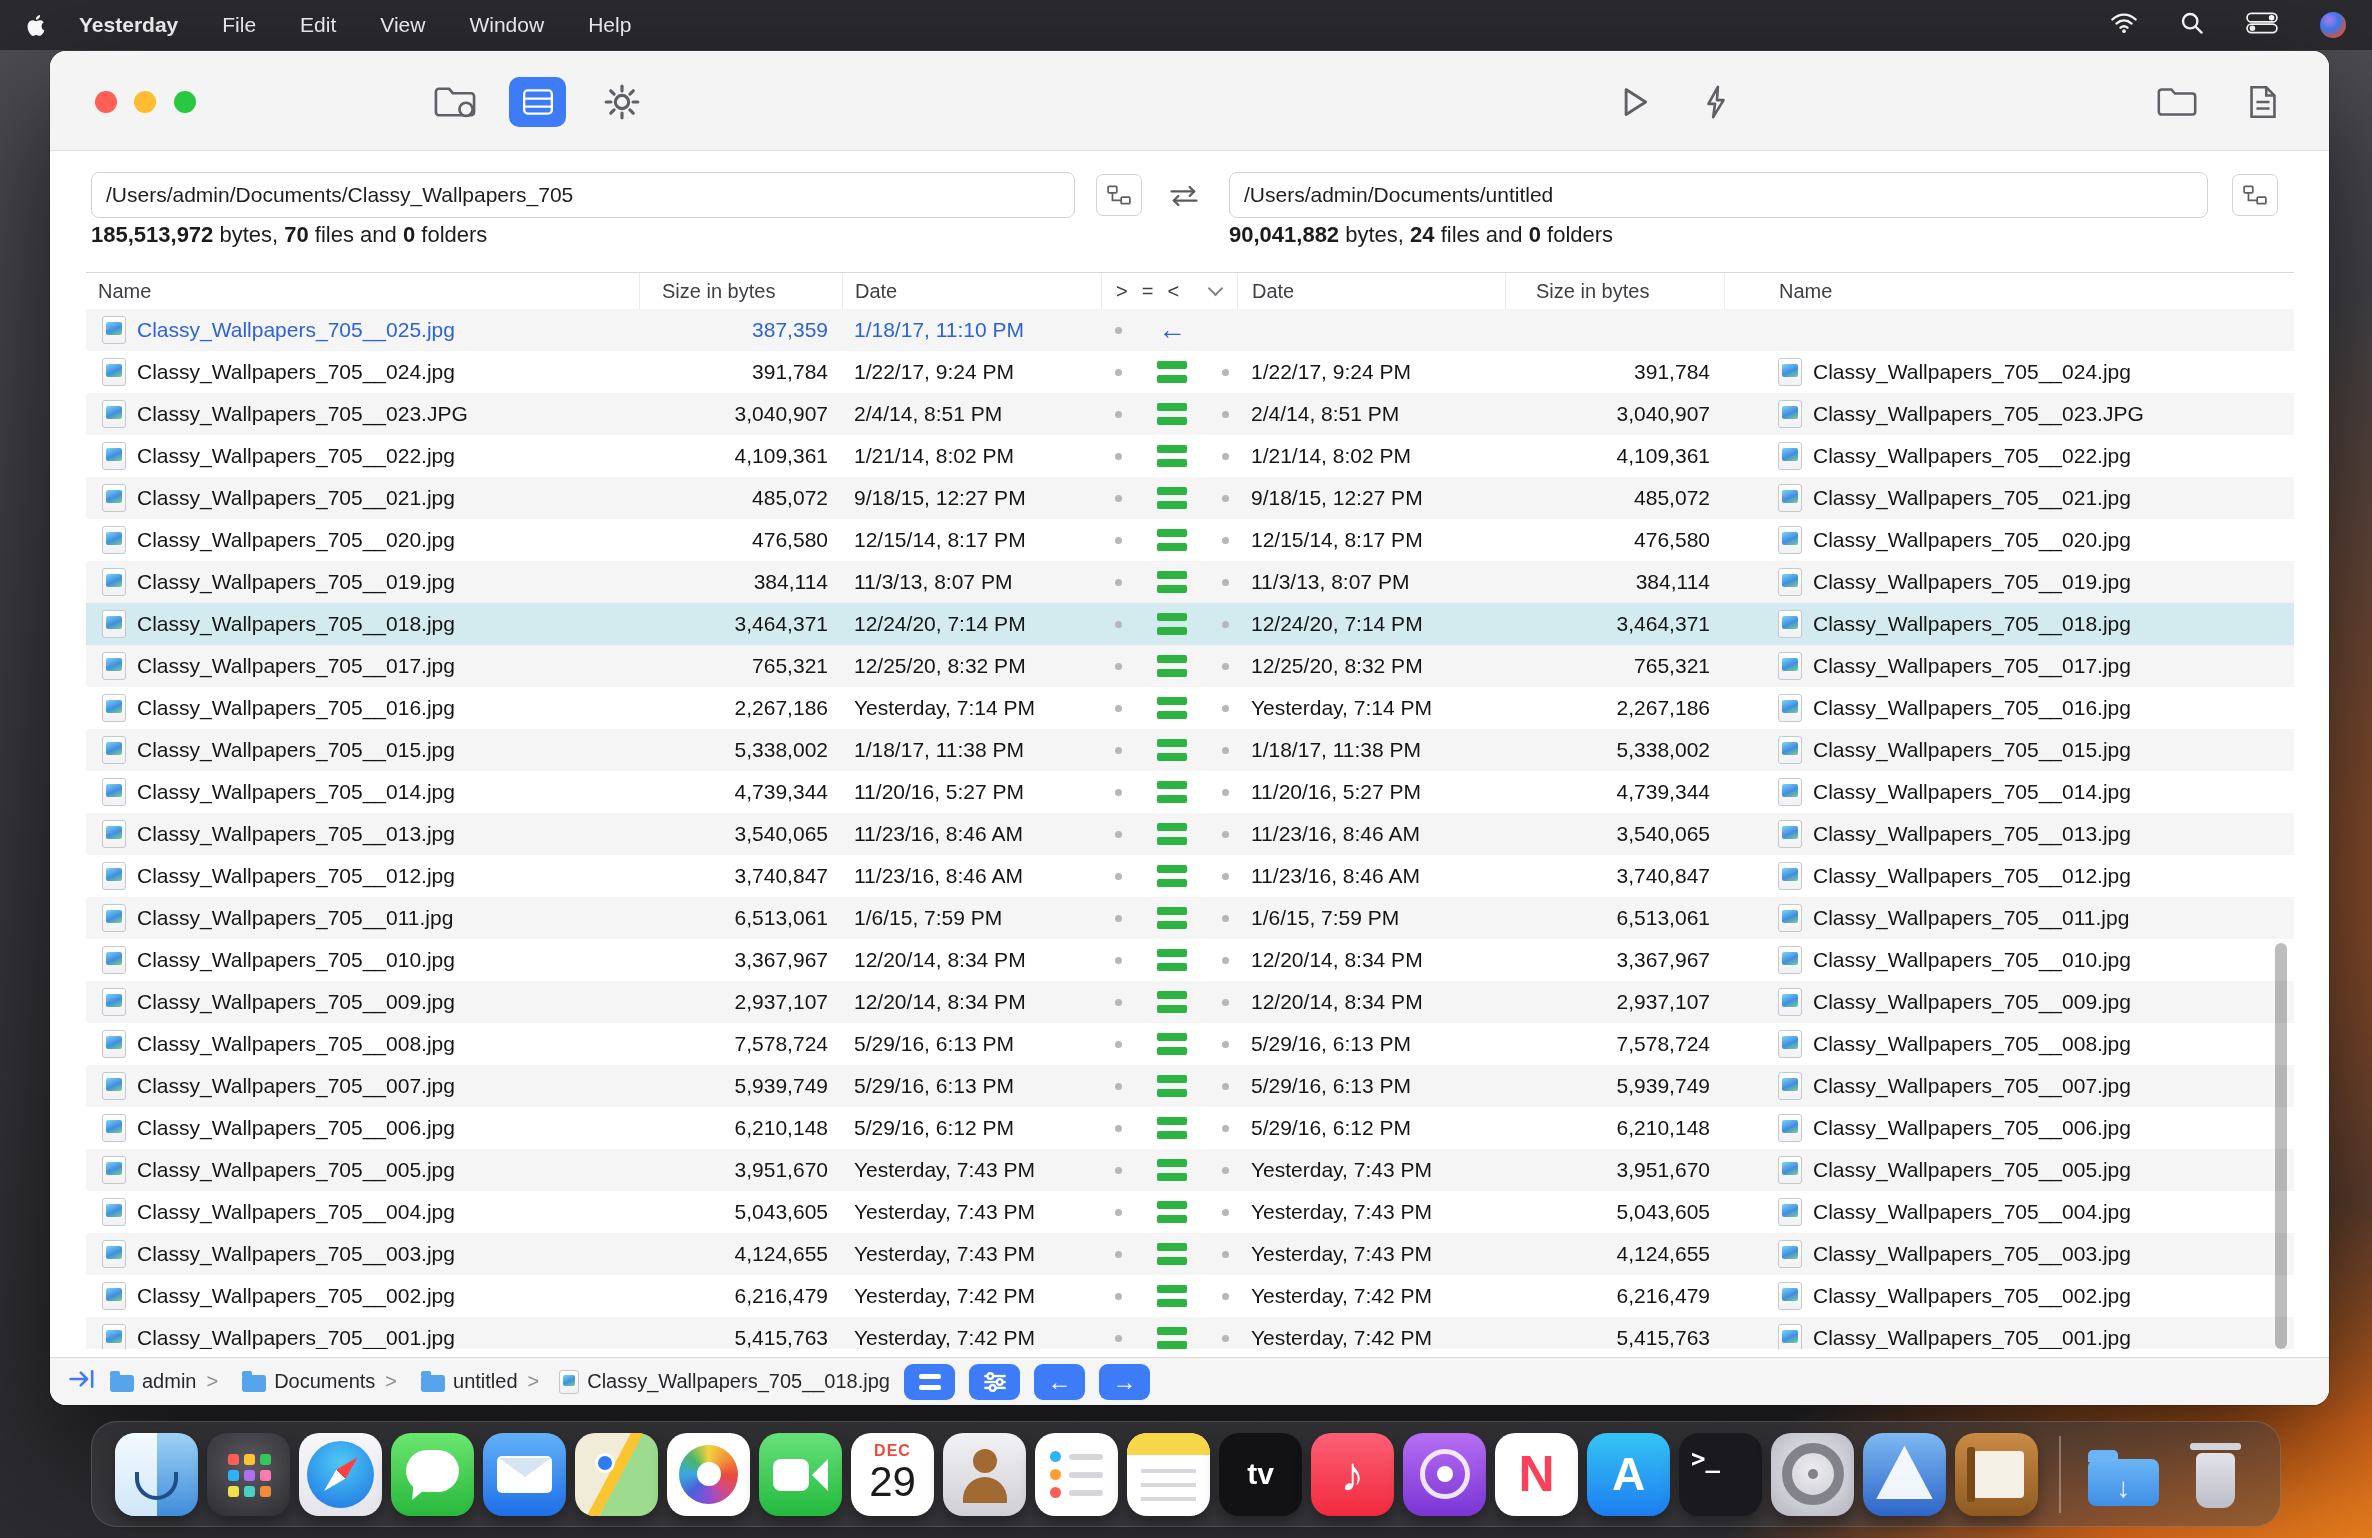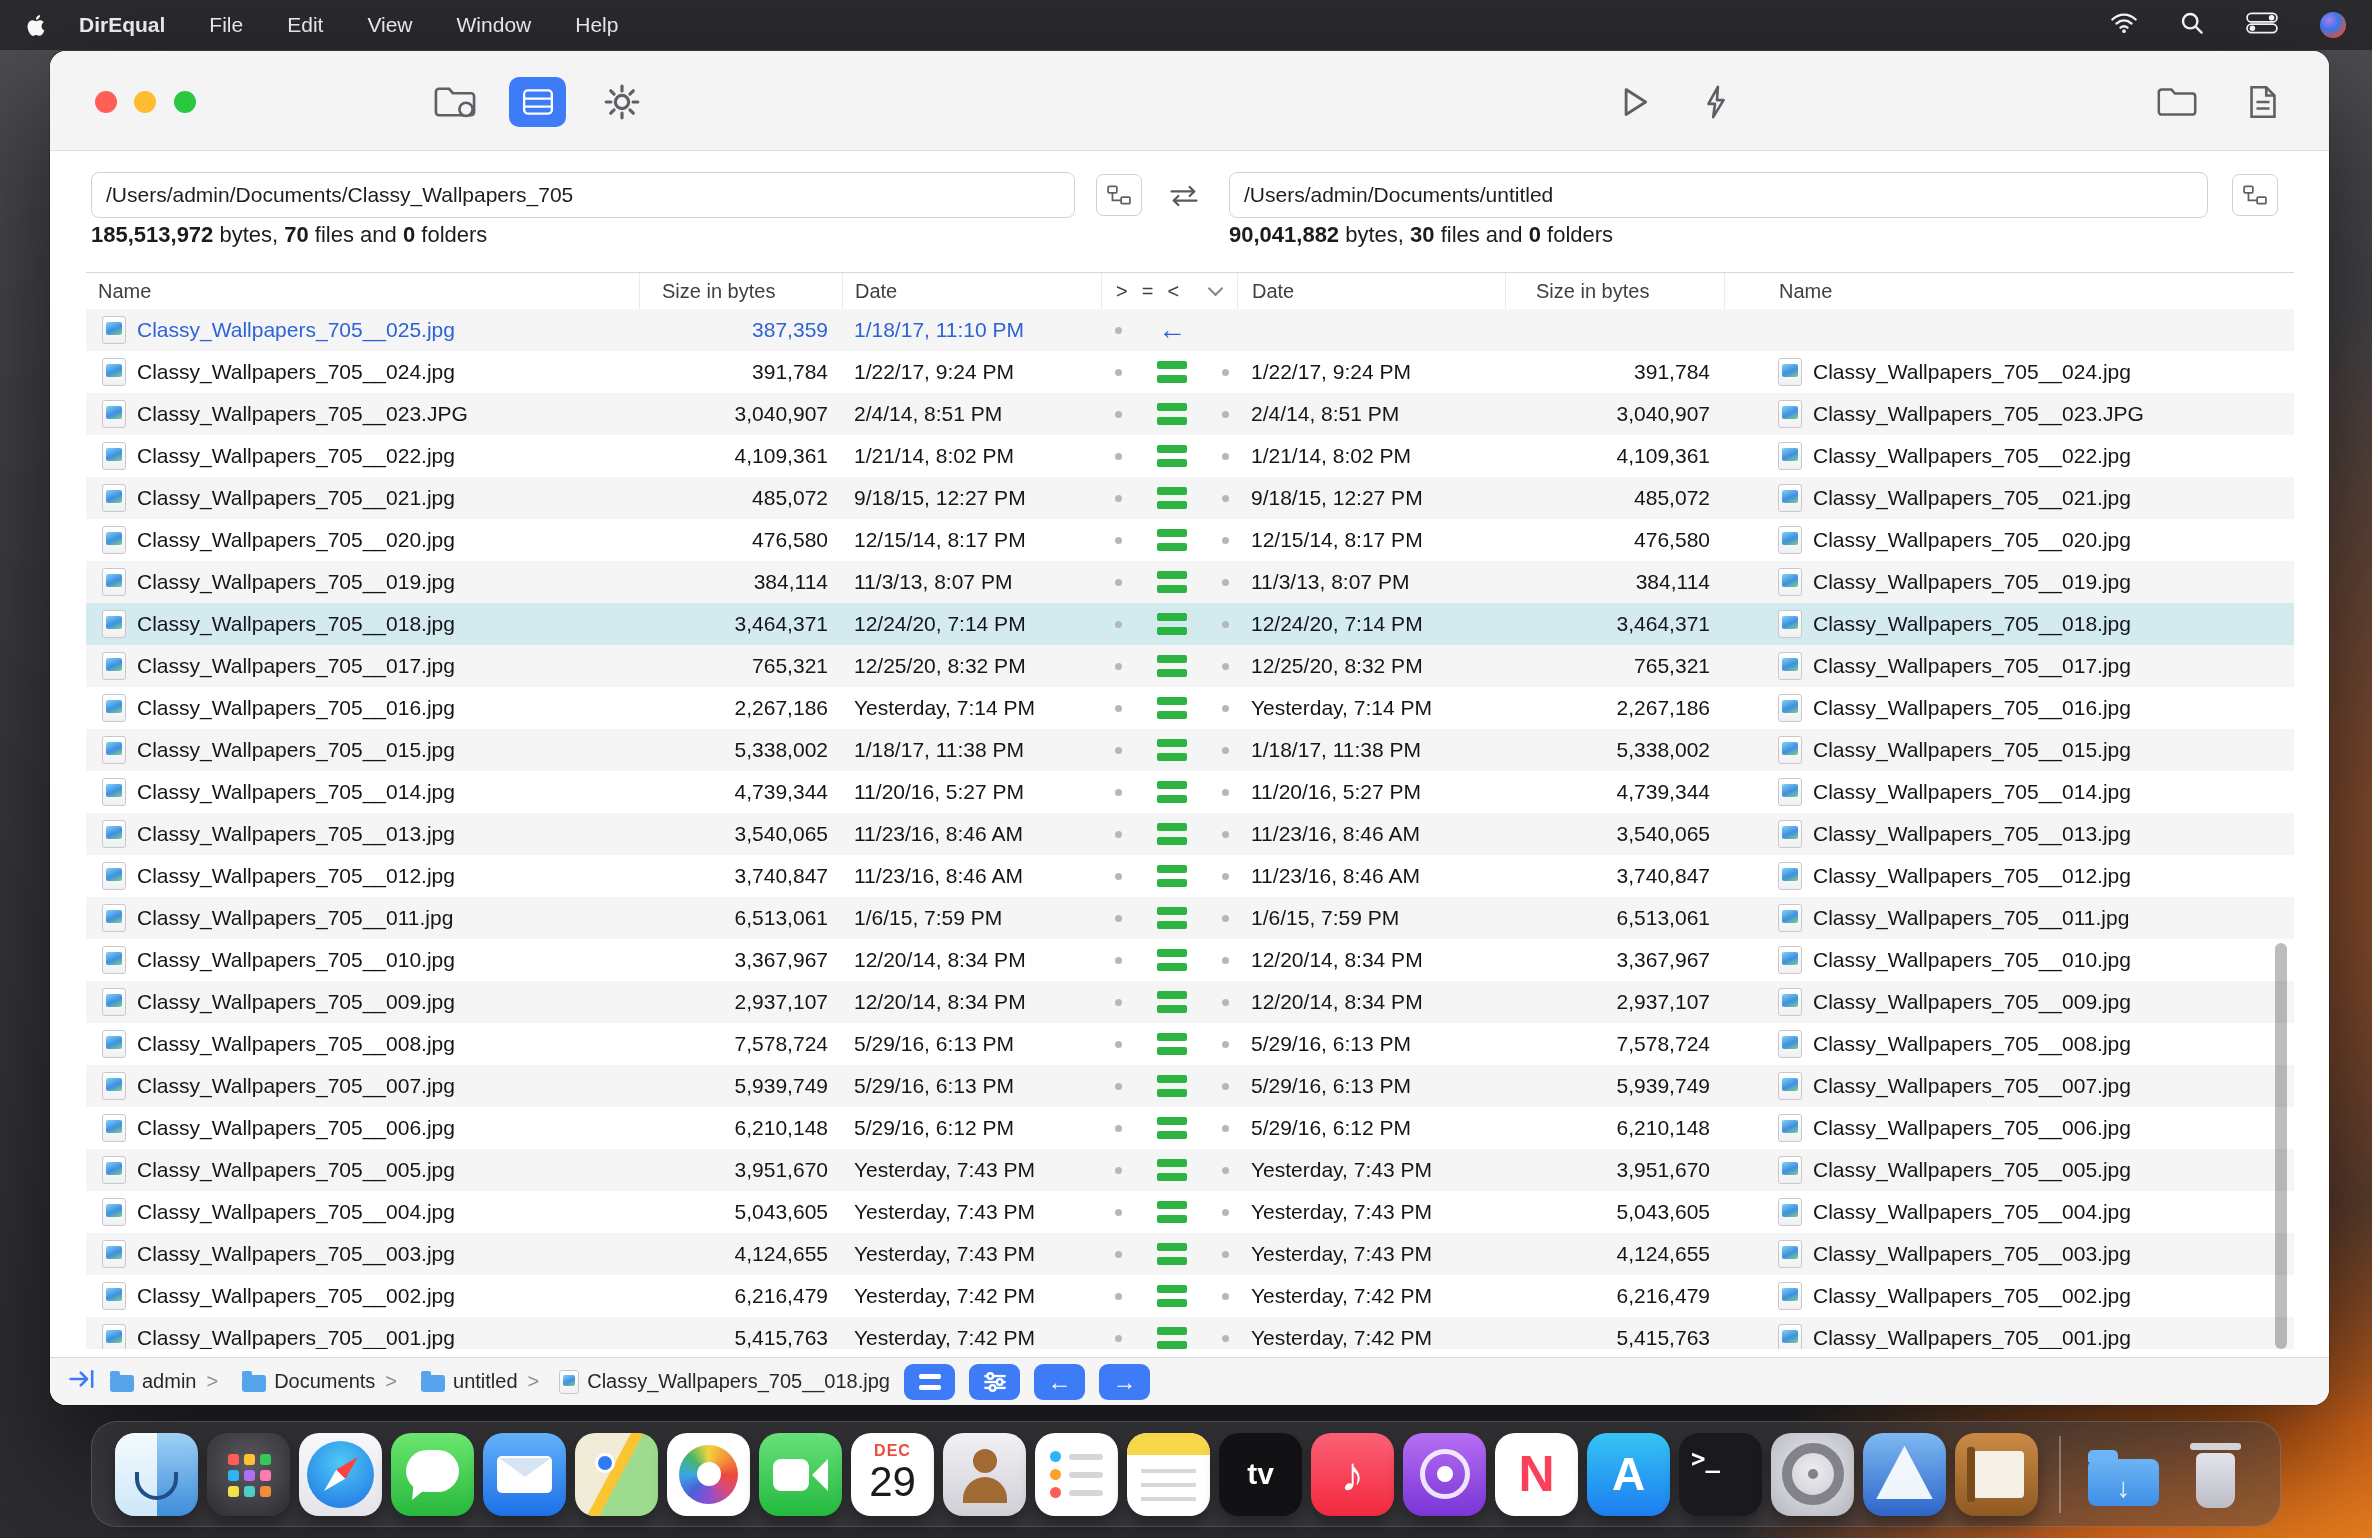--- a/index.html
+++ b/index.html
@@ -227,21 +227,21 @@
 
 <div class="desktop">
 
   <div class="menubar">
     <span class="apple">
       <svg viewBox="0 0 20 24" width="19" height="23" fill="#fff">
           <path d="M13.65 4.38c.76-.92 1.27-2.19 1.13-3.46-1.09.04-2.41.73-3.19 1.64-.7.81-1.31 2.11-1.15 3.35 1.22.1 2.46-.62 3.21-1.53z"></path>
           <path d="M16.365 12.79c-.03-2.74 2.24-4.05 2.34-4.11-1.27-1.86-3.25-2.12-3.96-2.15-1.69-.17-3.29 1-4.14 1-.85 0-2.17-.97-3.57-.95-1.84.03-3.53 1.07-4.48 2.72-1.91 3.31-.49 8.21 1.37 10.9.91 1.31 2 2.79 3.42 2.74 1.37-.06 1.89-.89 3.55-.89s2.13.89 3.58.86c1.48-.02 2.42-1.34 3.33-2.66 1.05-1.53 1.48-3.01 1.5-3.09-.03-.01-2.88-1.1-2.94-4.37z"></path>
         </svg>
     </span>
-    <span class="mname">DirEqual</span>
+    <span class="mname">Yesterday</span>
     <span class="mitem">File</span>
     <span class="mitem">Edit</span>
     <span class="mitem">View</span>
     <span class="mitem">Window</span>
     <span class="mitem">Help</span>
     <span class="mright">
       <span>
         <svg width="28" height="22" viewBox="0 0 24 18" fill="none" stroke="#fff" stroke-width="2" stroke-linecap="round">
             <path d="M2 6 C8 .5 16 .5 22 6"></path>
             <path d="M5.5 9.5 C9.5 6 14.5 6 18.5 9.5"></path>
@@ -346,21 +346,21 @@
       <input class="path-input" id="path-right" value="/Users/admin/Documents/untitled" style="">
       <span class="browse-btn" id="browse-right">
         <svg width="24" height="20" viewBox="0 0 22 18" fill="none" stroke="#5f5f66" stroke-width="1.6">
             <rect x="1" y="1" width="8" height="6" rx="1"></rect>
             <rect x="13" y="11" width="8" height="6" rx="1"></rect>
             <path d="M5 7 v7 h8"></path>
           </svg>
       </span>
 
       <div class="stats" id="stats-left"><b>185,513,972</b><span> bytes, </span><b>70</b><span> files and </span><b>0</b><span> folders</span></div>
-      <div class="stats" id="stats-right"><b>90,041,882</b><span> bytes, </span><b>30</b><span> files and </span><b>0</b><span> folders</span></div>
+      <div class="stats" id="stats-right"><b>90,041,882</b><span> bytes, </span><b>24</b><span> files and </span><b>0</b><span> folders</span></div>
 
       <div class="thead">
         <div class="hc w-name">
             <span>Name</span>
           </div>
         <div class="hc w-size">
             <span>Size in bytes</span>
           </div>
         <div class="hc w-date">
             <span>Date</span>

